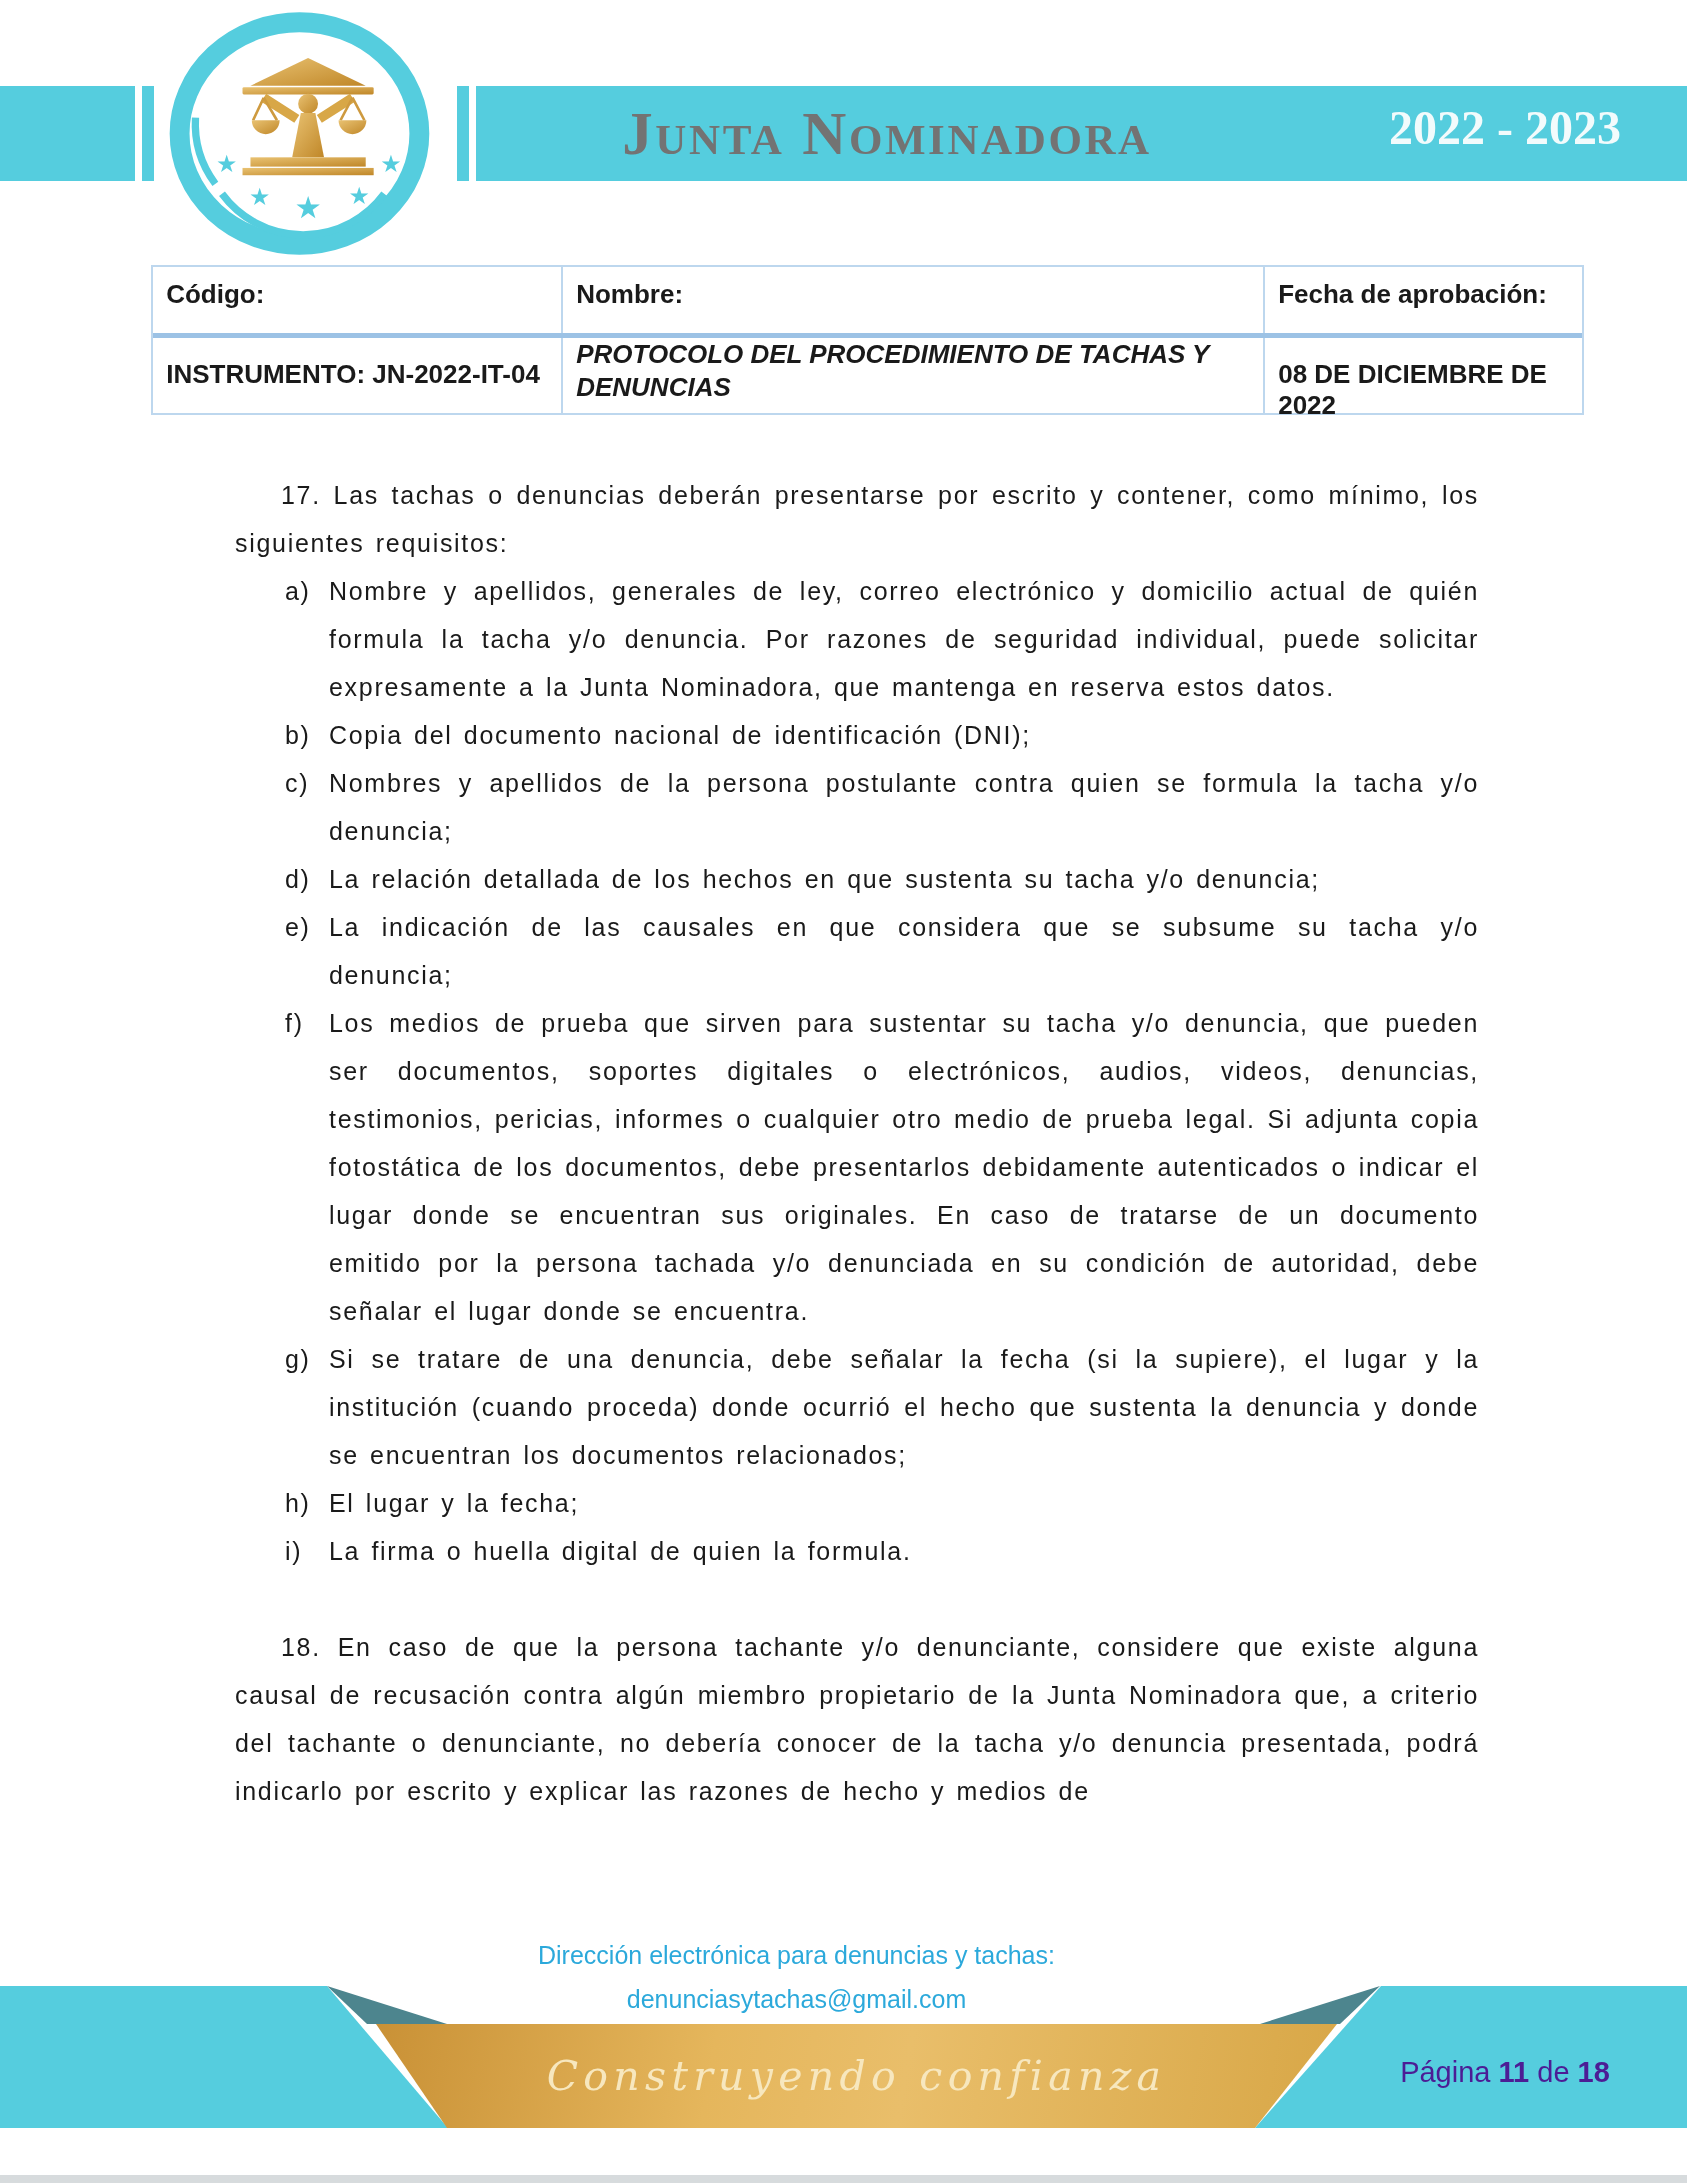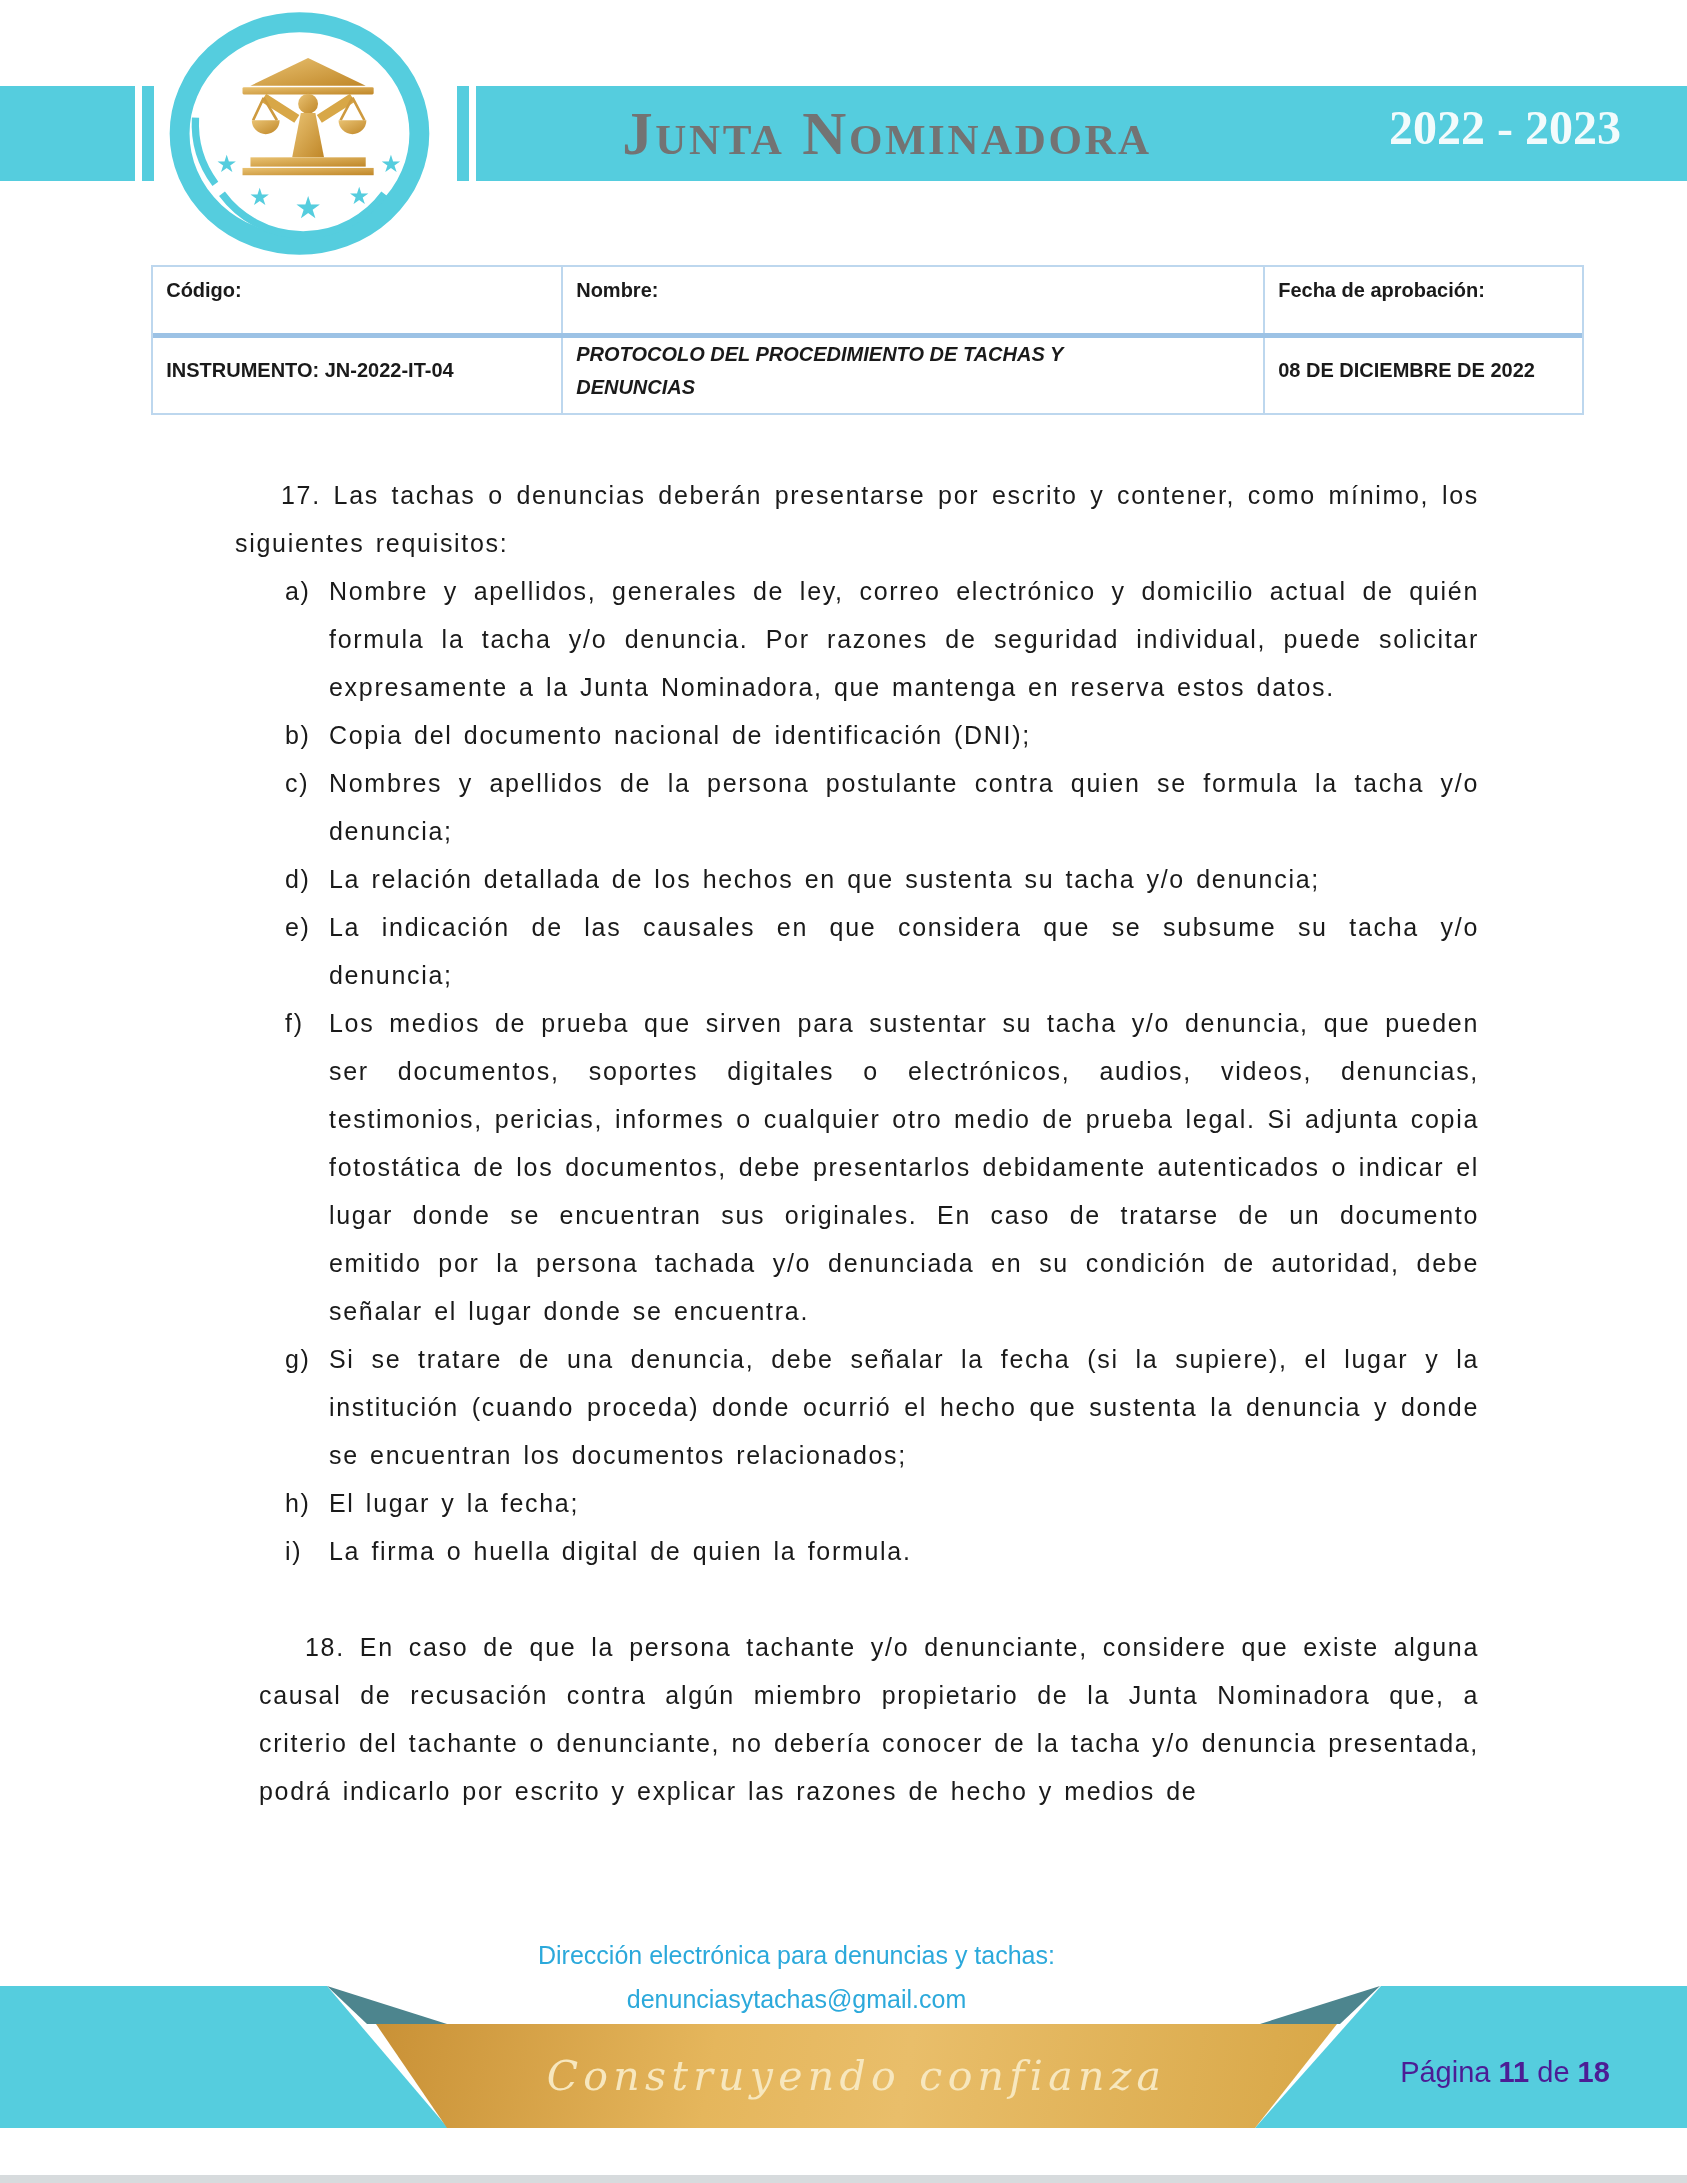--- a/index.html
+++ b/index.html
@@ -18,33 +18,33 @@
         font-size:61px;color:#737373;letter-spacing:2.6px;}
   .header-years{position:absolute;left:1343px;top:80px;width:324px;height:95px;
         display:flex;align-items:center;justify-content:center;
         font-family:"Liberation Serif",serif;font-weight:bold;font-size:48px;color:#f2fbfc;}
   .logo-wrap{position:absolute;left:159px;top:5.3px;width:275px;height:255px;}
 
   
   .meta-table{position:absolute;left:151px;top:265px;width:1433px;
         border:2px solid #BDD7EE;box-sizing:border-box;
         display:grid;grid-template-columns:408px 702px 319px;grid-template-rows:66px 4.6px 75px;
-        font-weight:bold;font-size:20px;}
+        font-weight:bold;font-size:26px;}
   .meta-cell{padding:12px 13.2px;box-sizing:border-box;border-left:2px solid #BDD7EE;}
   .meta-cell.first{border-left:none;}
   .meta-divider{grid-column:1 / span 3;background:#9CC2E5;}
   .meta-name-value{line-height:33px;padding-top:0;font-style:italic;}
   .meta-code-value,.meta-date-value{padding-top:21px;}
 
   
   .body-text{position:absolute;left:235px;top:471px;width:1244px;
         font-size:25px;line-height:48px;letter-spacing:1.7px;word-spacing:2.6px;
         text-align:justify;}
   .para{text-indent:46px;}
-  .para-18{margin-top:48px;margin-left:24px;}
+  .para-18{margin-top:48px;}
   .list{margin-top:0;}
   .li{position:relative;padding-left:94px;}
   .li .marker{position:absolute;left:50px;top:0;}
 
   
   .footer-contact{position:absolute;left:198px;top:1933px;width:1197px;text-align:center;
         font-size:25px;line-height:44px;color:#2CA9DB;}
   .footer-contact a{color:#2CA9DB;text-decoration:none;}
   .foot-cyan-left{position:absolute;left:0;top:1986px;width:463px;height:142px;background:#55CDDE;
         clip-path:polygon(0 0,327px 0,448px 142px,0 142px);}

